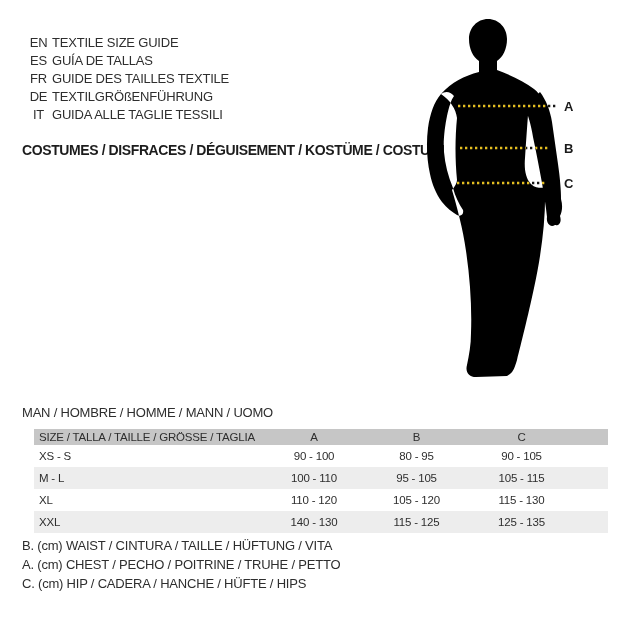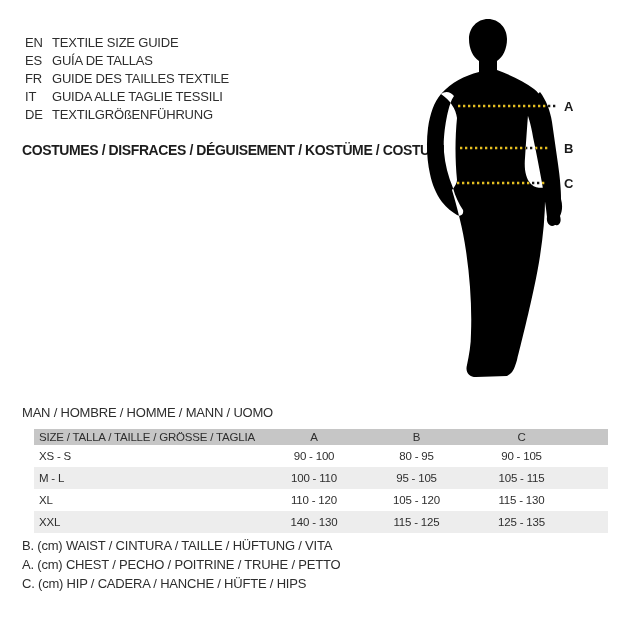--- a/index.html
+++ b/index.html
@@ -6,21 +6,21 @@
   body{
     width:620px;height:620px;overflow:hidden;background:#ffffff;
     font-family:"Liberation Sans", sans-serif;color:#2e2e2e;position:relative;
     letter-spacing:-0.2px;
   }
   .abs{position:absolute;}
 
   
   .lang-block{left:25px;top:33px;}
   .lang-row{display:flex;height:18px;align-items:center;font-size:13px;}
-  .lang-code{width:27px;flex:0 0 27px;}
+  .lang-code{width:27px;flex:0 0 27px;text-align:center;}
   .lang-label{white-space:nowrap;}
 
   
   .category-line{left:22px;top:142px;font-size:14px;font-weight:bold;color:#1c1c1c;white-space:nowrap;letter-spacing:-0.4px;}
 
   
   .figure-wrap{left:420px;top:10px;width:170px;height:380px;}
 
   
   .section-title{left:22px;top:405px;font-size:13px;white-space:nowrap;}
@@ -49,26 +49,26 @@
   </div>
   <div class="lang-row">
     <span class="lang-code">ES</span>
     <span class="lang-label">GUÍA DE TALLAS</span>
   </div>
   <div class="lang-row">
     <span class="lang-code">FR</span>
     <span class="lang-label">GUIDE DES TAILLES TEXTILE</span>
   </div>
   <div class="lang-row">
+    <span class="lang-code">DE</span>
+    <span class="lang-label">TEXTILGRÖßENFÜHRUNG</span>
+  </div>
+  <div class="lang-row">
     <span class="lang-code">IT</span>
     <span class="lang-label">GUIDA ALLE TAGLIE TESSILI</span>
-  </div>
-  <div class="lang-row">
-    <span class="lang-code">DE</span>
-    <span class="lang-label">TEXTILGRÖßENFÜHRUNG</span>
   </div>
 </div>
 
 <div class="abs category-line">COSTUMES / DISFRACES / DÉGUISEMENT / KOSTÜME / COSTUMI</div>
 
 <div class="abs figure-wrap">
   <svg width="170" height="380" viewBox="0 0 170 380" xmlns="http://www.w3.org/2000/svg">
     <defs>
       <clipPath id="man-clip">
         <path d="M 68 9 C 79 9 87 18 87 29 C 87 39 83 47 77 51 L 77 60 C 90 65 104 71 114 79 C 118 82 120 85 120 88 C 116 96 112 101 108 105 C 107 118 106 132 105 148 C 104 160 106 168 110 173 C 115 179 122 178 125 177 C 126 210 121 246 114 278 C 108 306 101 334 97 350 C 95 357 93 362 90 364 L 87 366 L 56 367 C 49 367 45 362 47 355 C 49 345 51 335 51 323 C 52 297 50 268 46 241 C 43 219 37 197 32 180 C 35 176 37 173 37 170 C 35 150 35 128 37 108 C 36 99 30 90 21 84 C 32 72 44 66 59 62 L 59 51 C 53 47 49 39 49 29 C 49 18 57 9 68 9 Z

